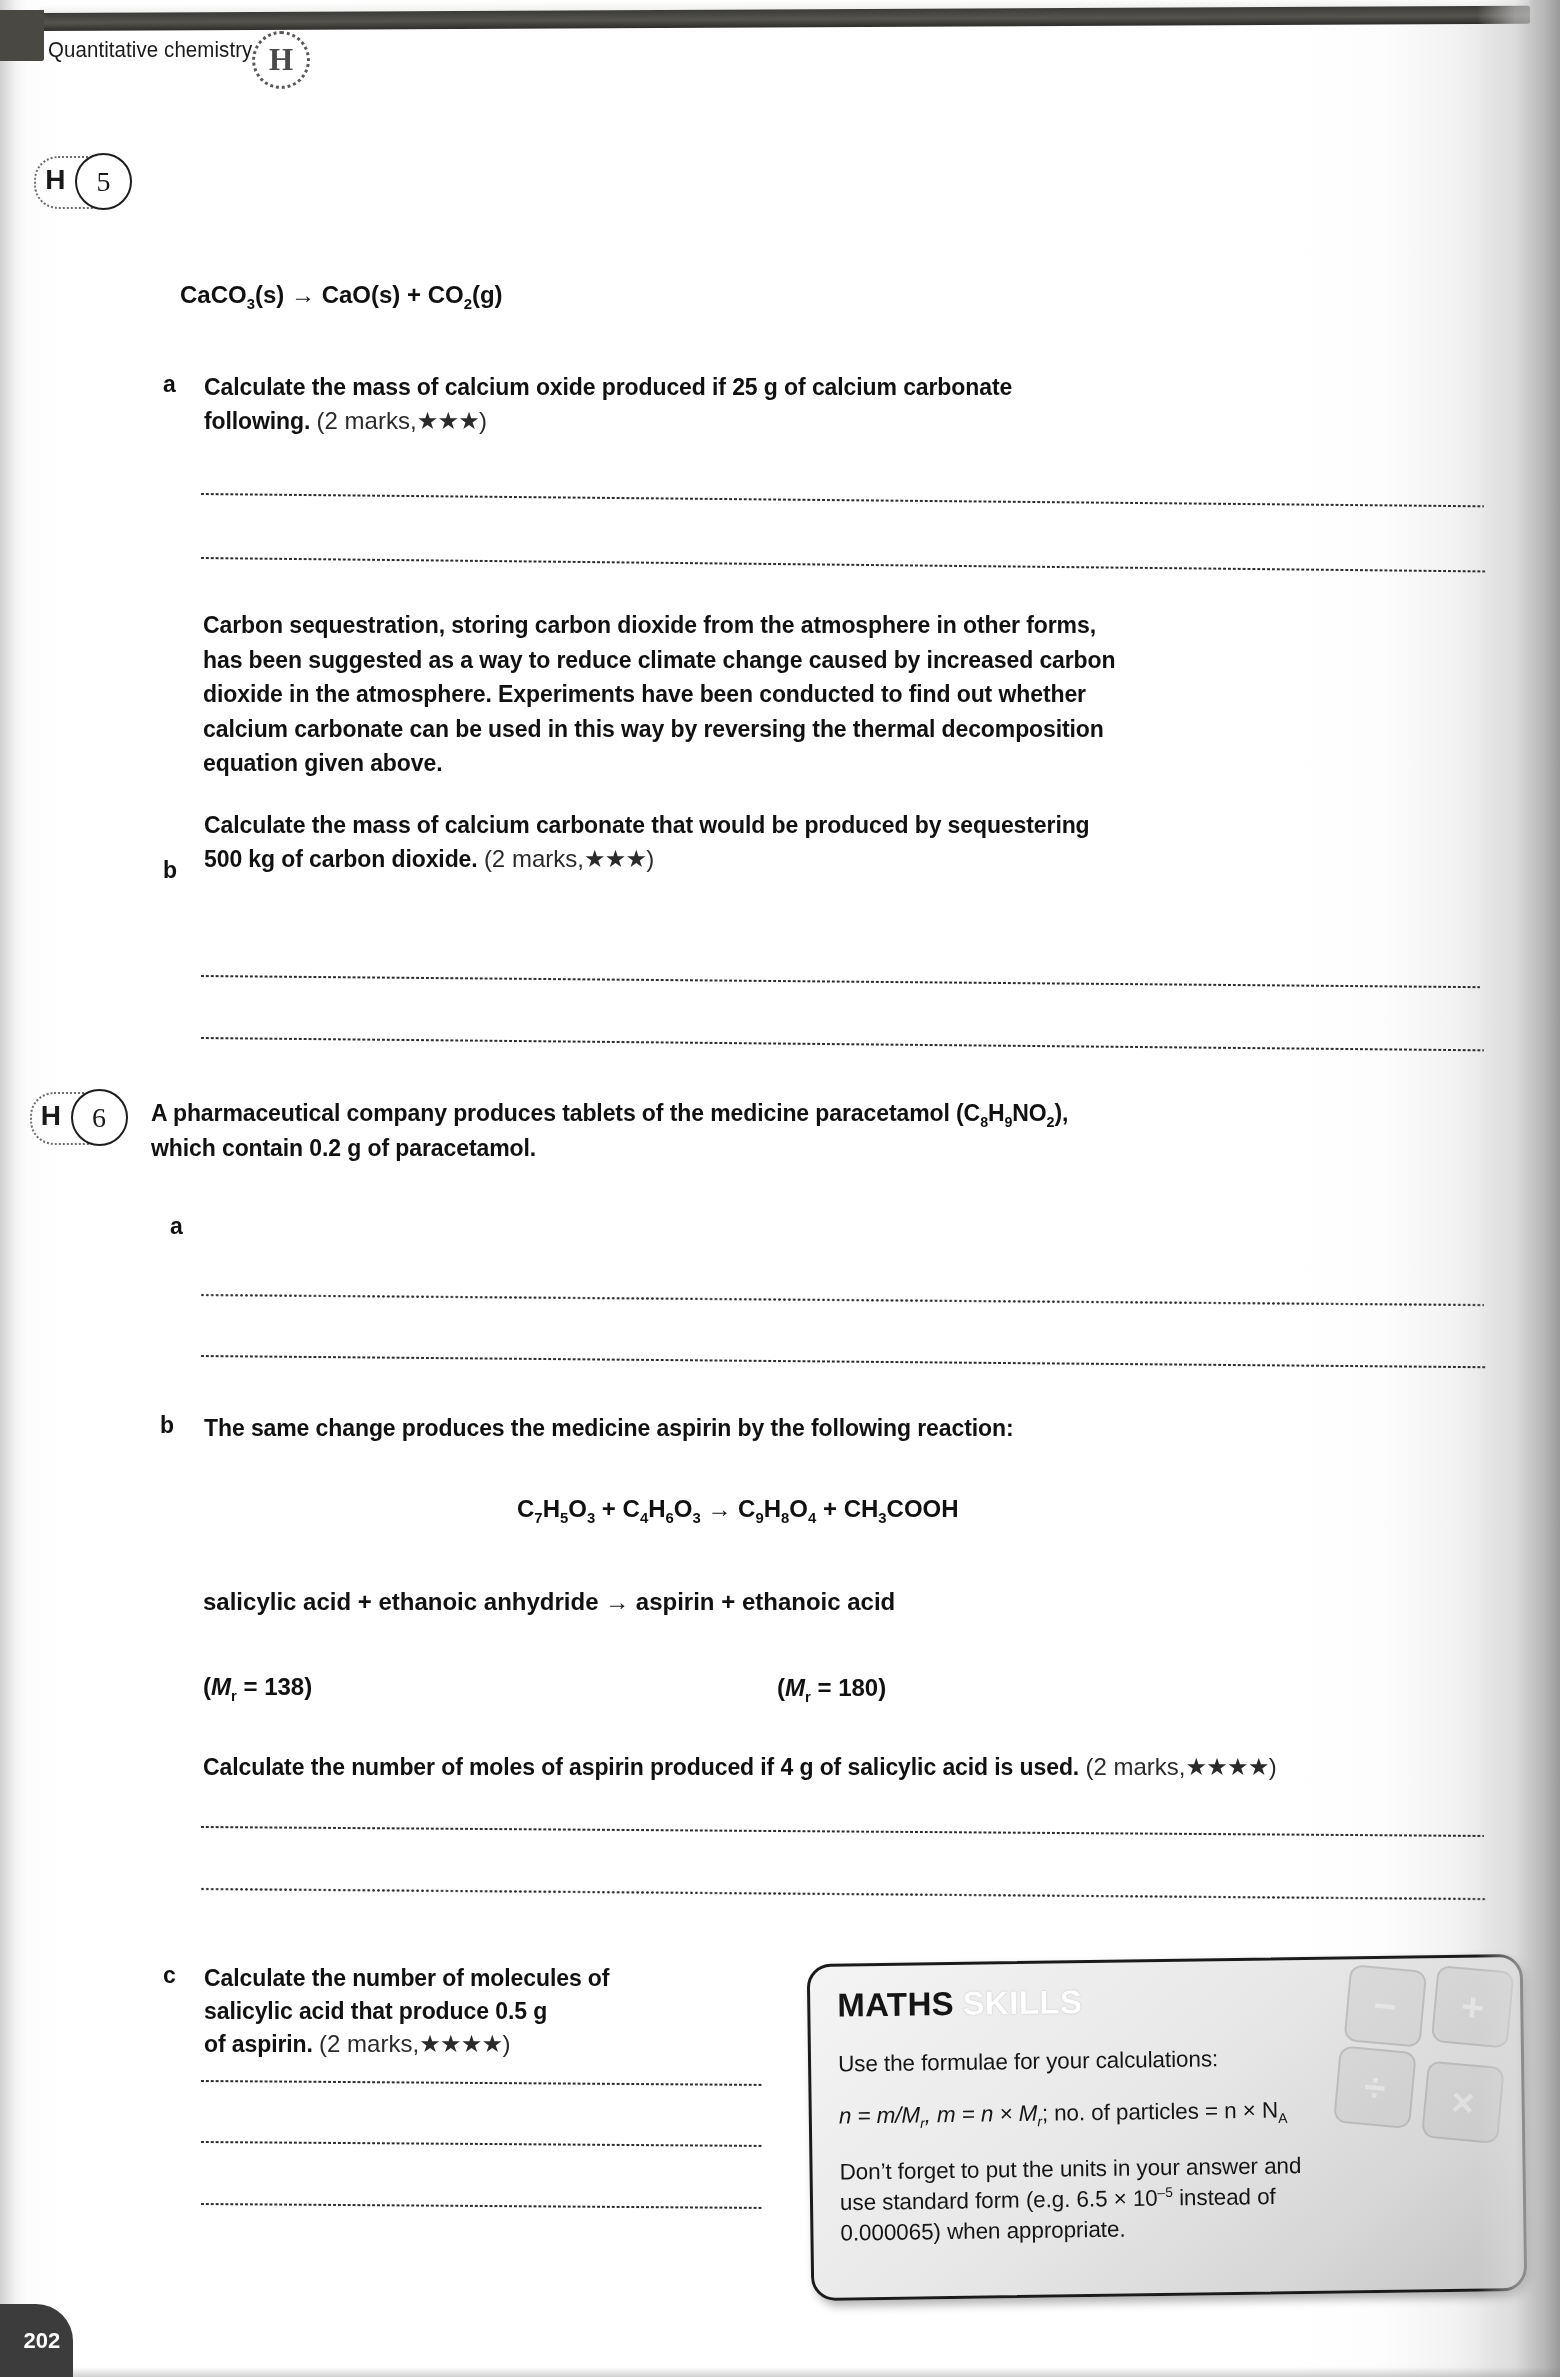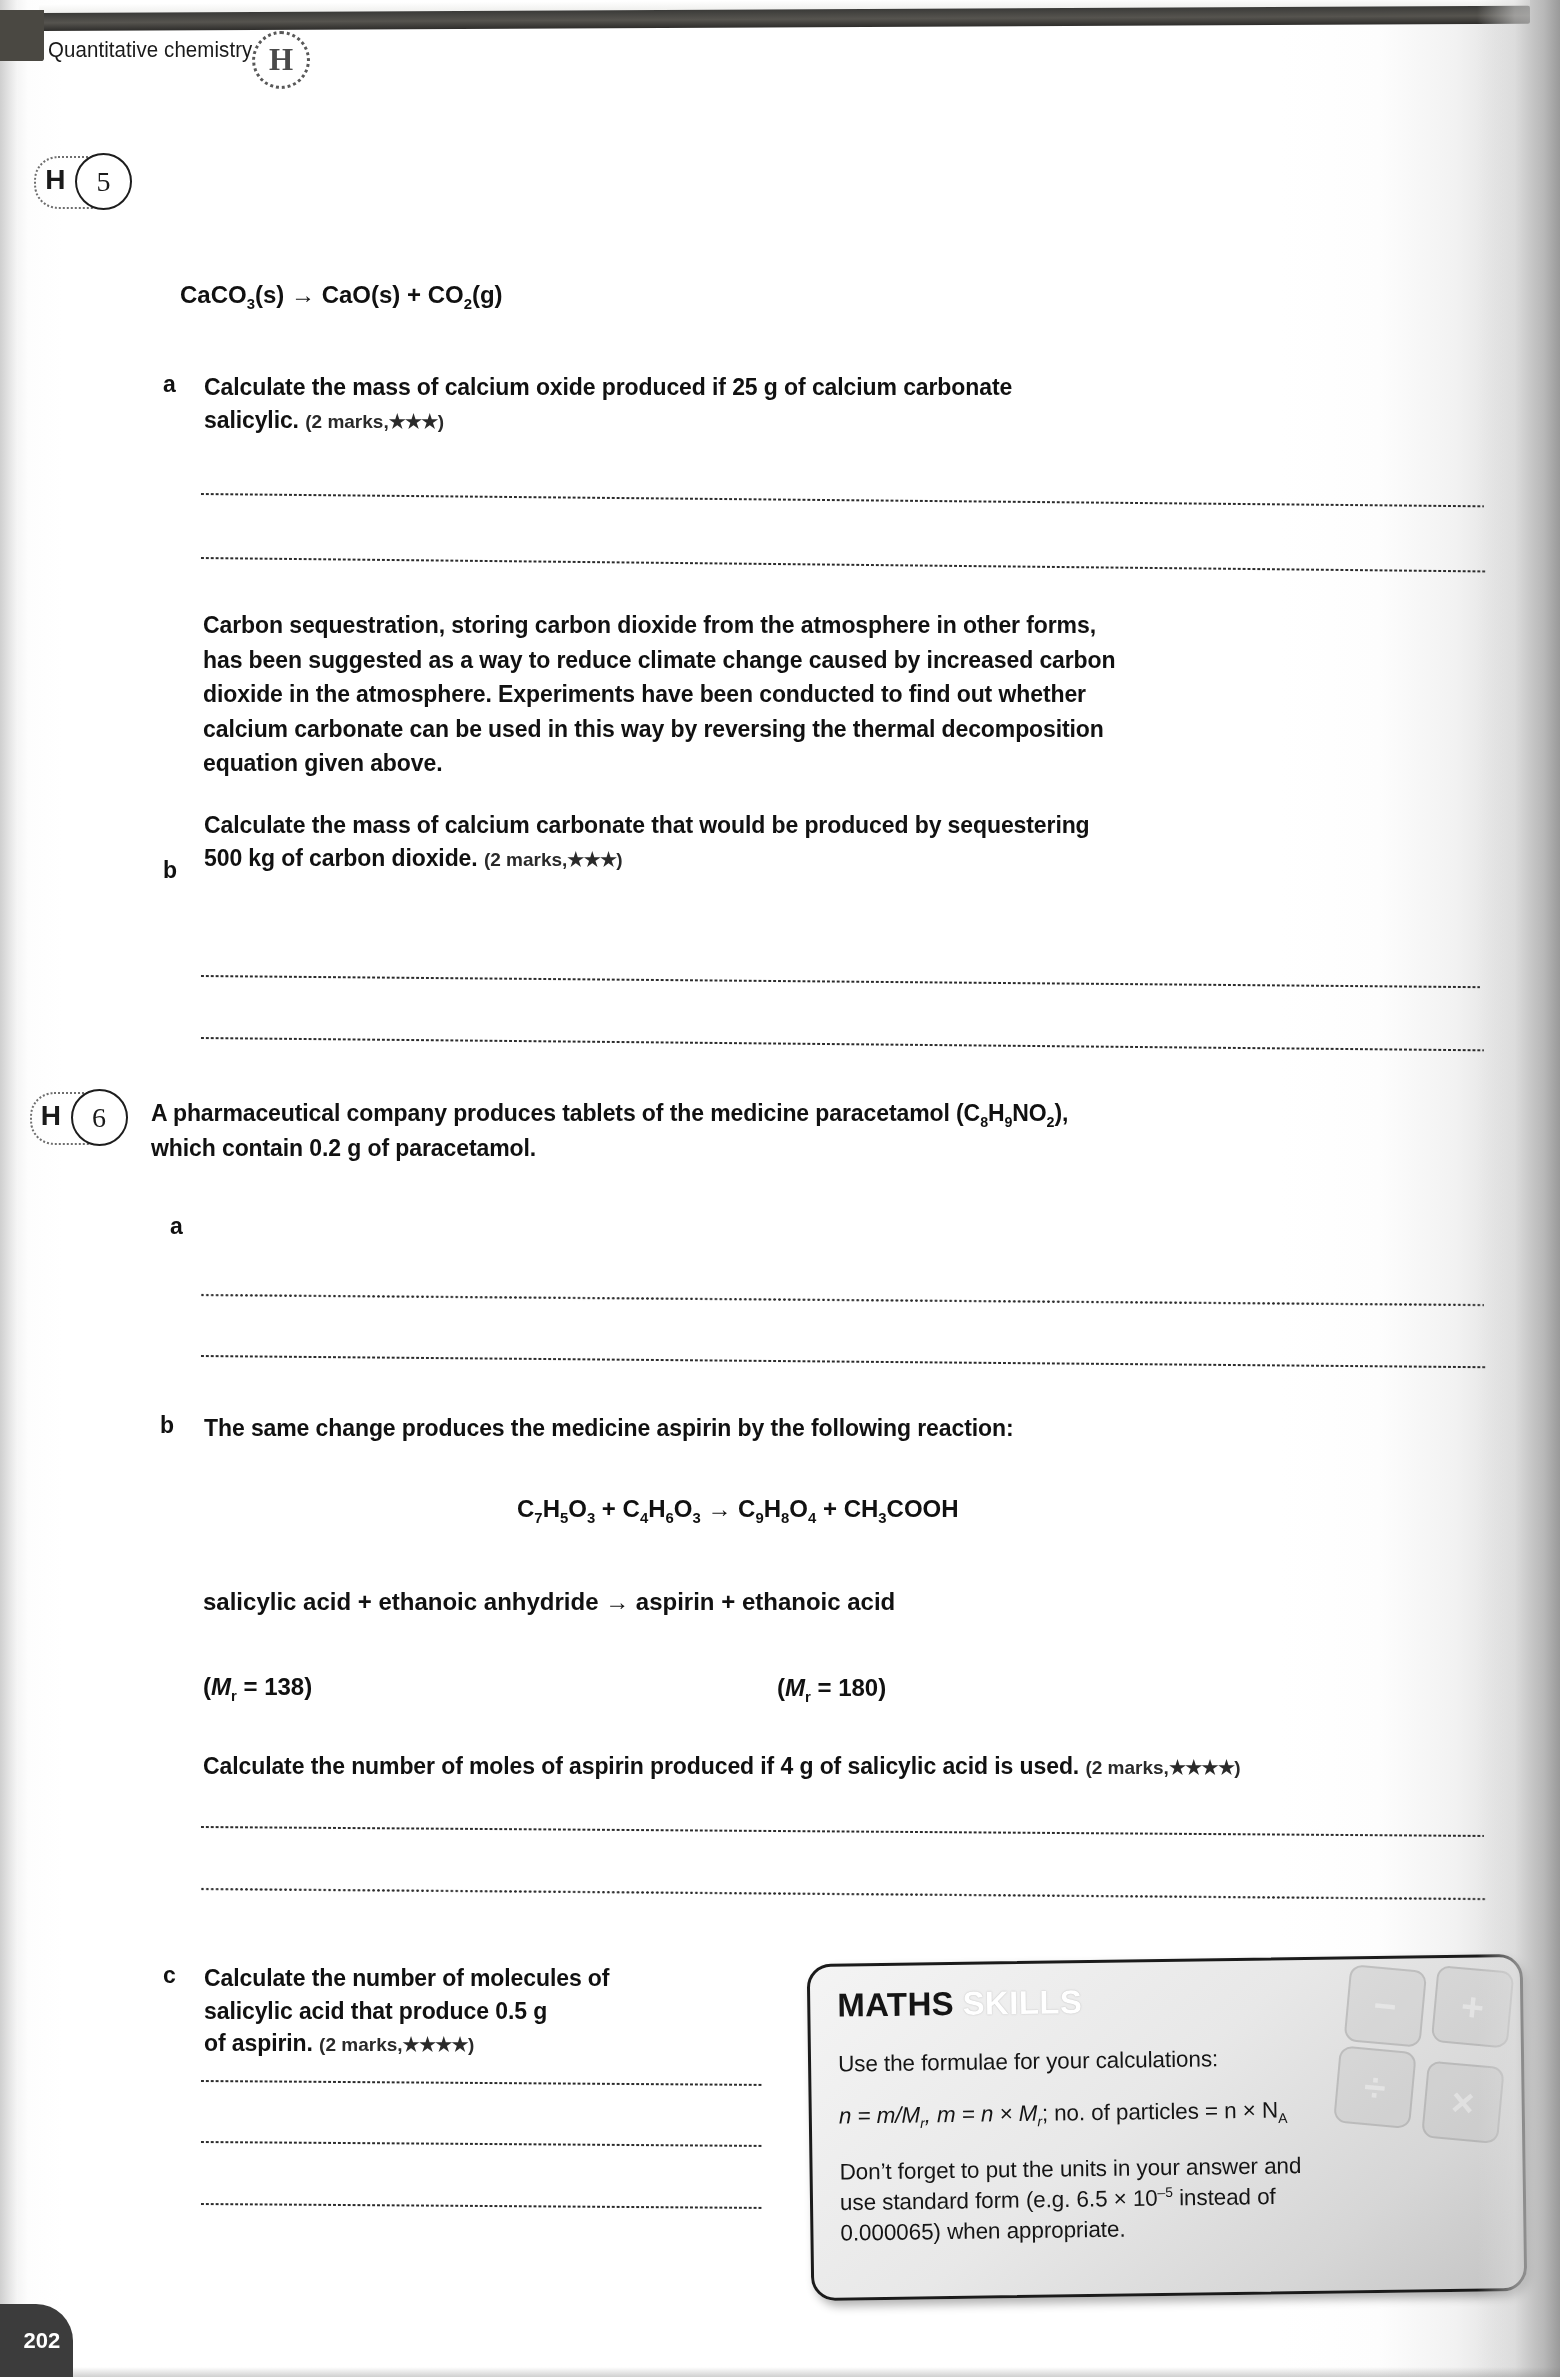--- a/index.html
+++ b/index.html
@@ -164,22 +164,22 @@
     color: #111111;
     letter-spacing: 0px;
   }
   .sublabel {
     position: absolute;
     font-size: 23px;
     font-weight: bold;
     color: #111111;
   }
   .marks {
-    font-size: 19px;
-    font-weight: bold;
+    font-size: 24px;
+    font-weight: normal;
     color: #2a2a2a;
     letter-spacing: 0px;
   }
   .stars { letter-spacing: -0.7px; }
   sub { font-size: 0.62em; }
   sup { font-size: 0.62em; }
   .ital { font-style: italic; }
 
   
   .rule {
@@ -298,21 +298,21 @@
   </div>
 
 
   <div class="eq" style="left:160px; top:281px;margin-left:20px;">
     CaCO<sub>3</sub>(s) → CaO(s) + CO<sub>2</sub>(g)
   </div>
 
   <div class="sublabel" style="left:163px; top:371px;">a</div>
   <div class="qtext" style="left:204px; top:371px; width:1266px;">
     <span>Calculate the mass of calcium oxide produced if 25 g of calcium carbonate</span><br>
-    <span>salicylic.</span>
+    <span>following.</span>
     <span class="marks">(2 marks,</span><span class="marks stars">★★★</span><span class="marks">)</span>
   </div>
 
   <div class="rule" style="left:200px; top:492px; width:1284px; transform:rotate(0.55deg);"></div>
   <div class="rule" style="left:200px; top:556px; width:1287px; transform:rotate(0.6deg);"></div>
 
   <div class="para" style="left:203px; top:608px; width:1294px;">
     <span>Carbon sequestration, storing carbon dioxide from the atmosphere in other forms,</span><br>
     <span>has been suggested as a way to reduce climate change caused by increased carbon</span><br>
     <span>dioxide in the atmosphere. Experiments have been conducted to find out whether</span><br>

